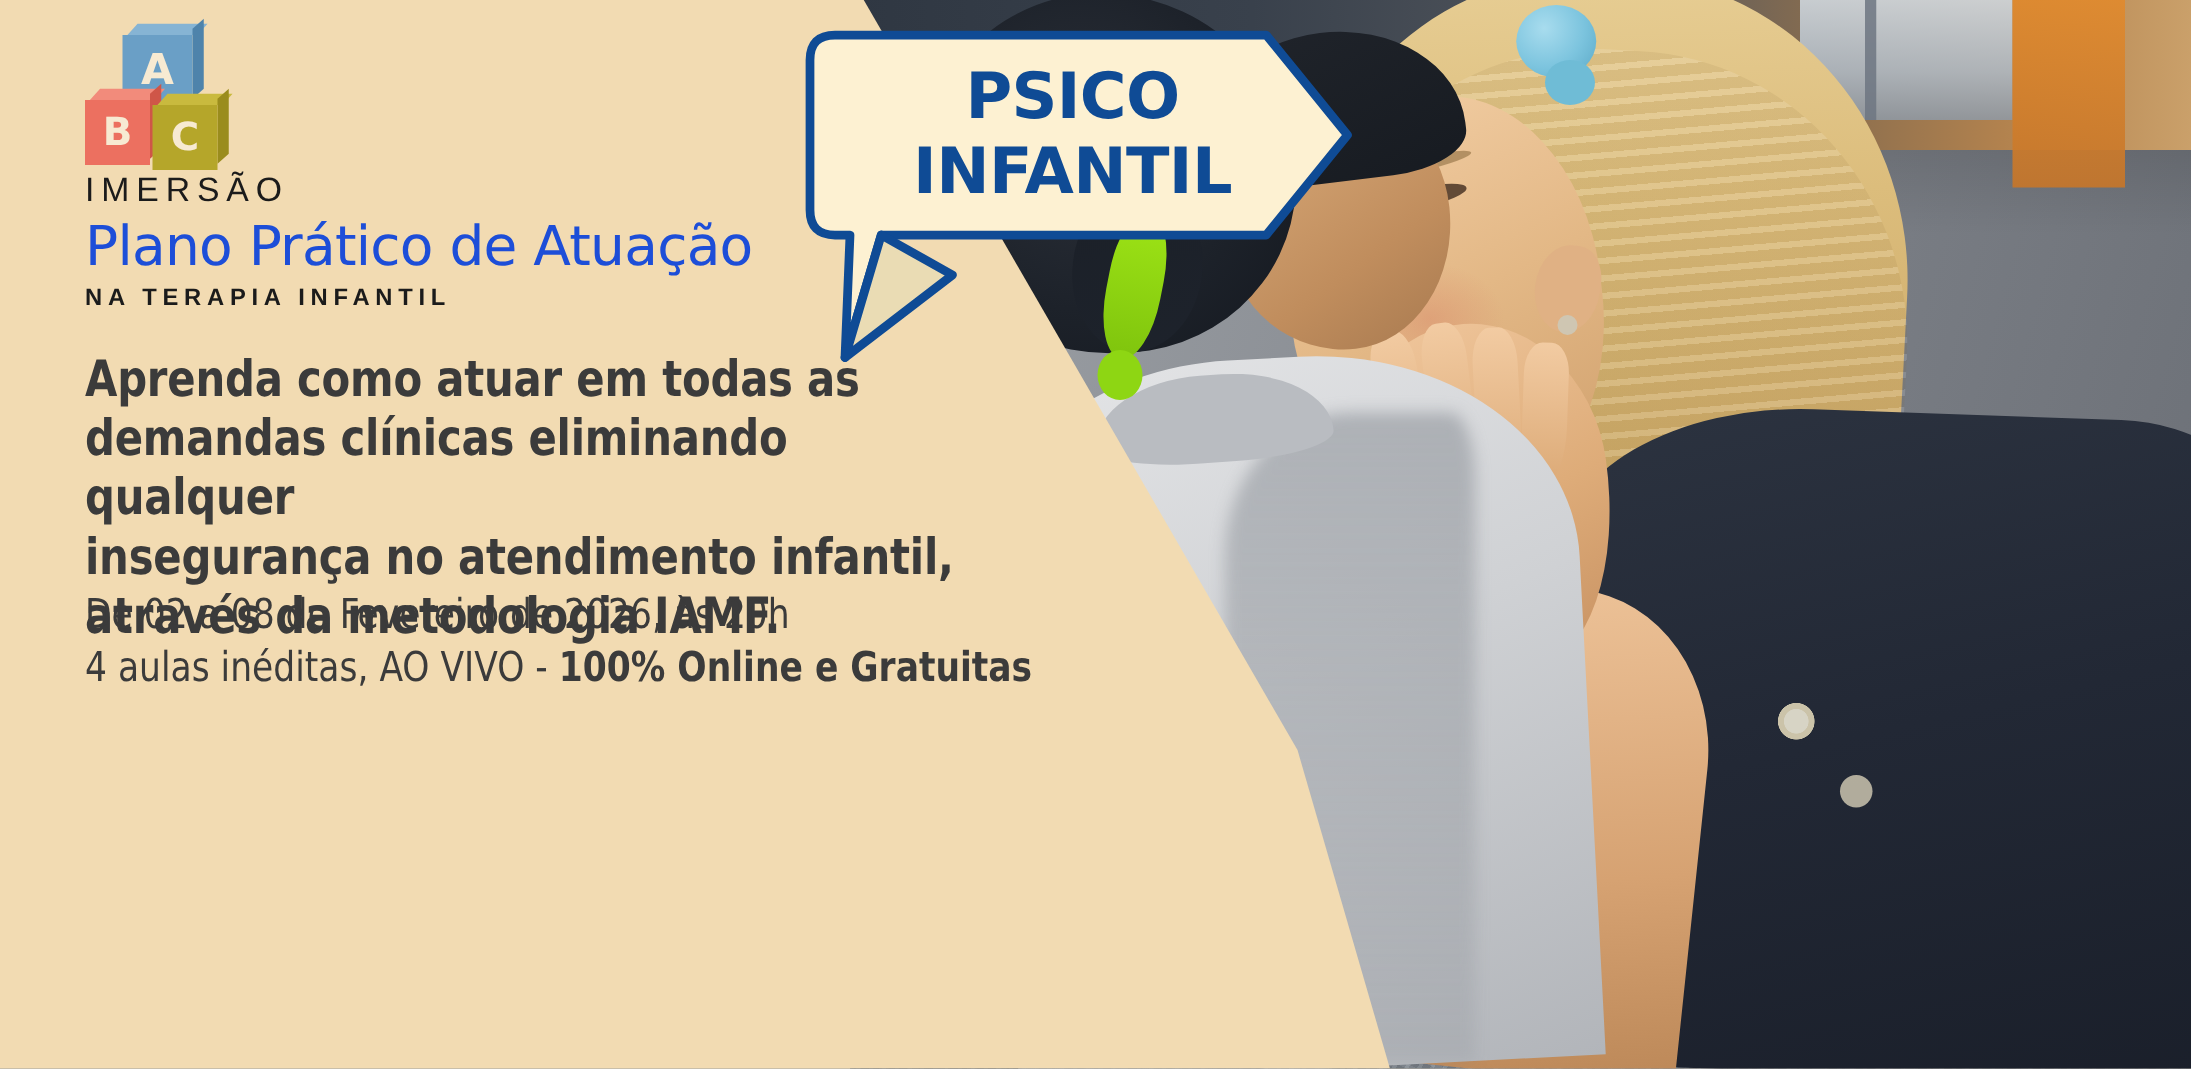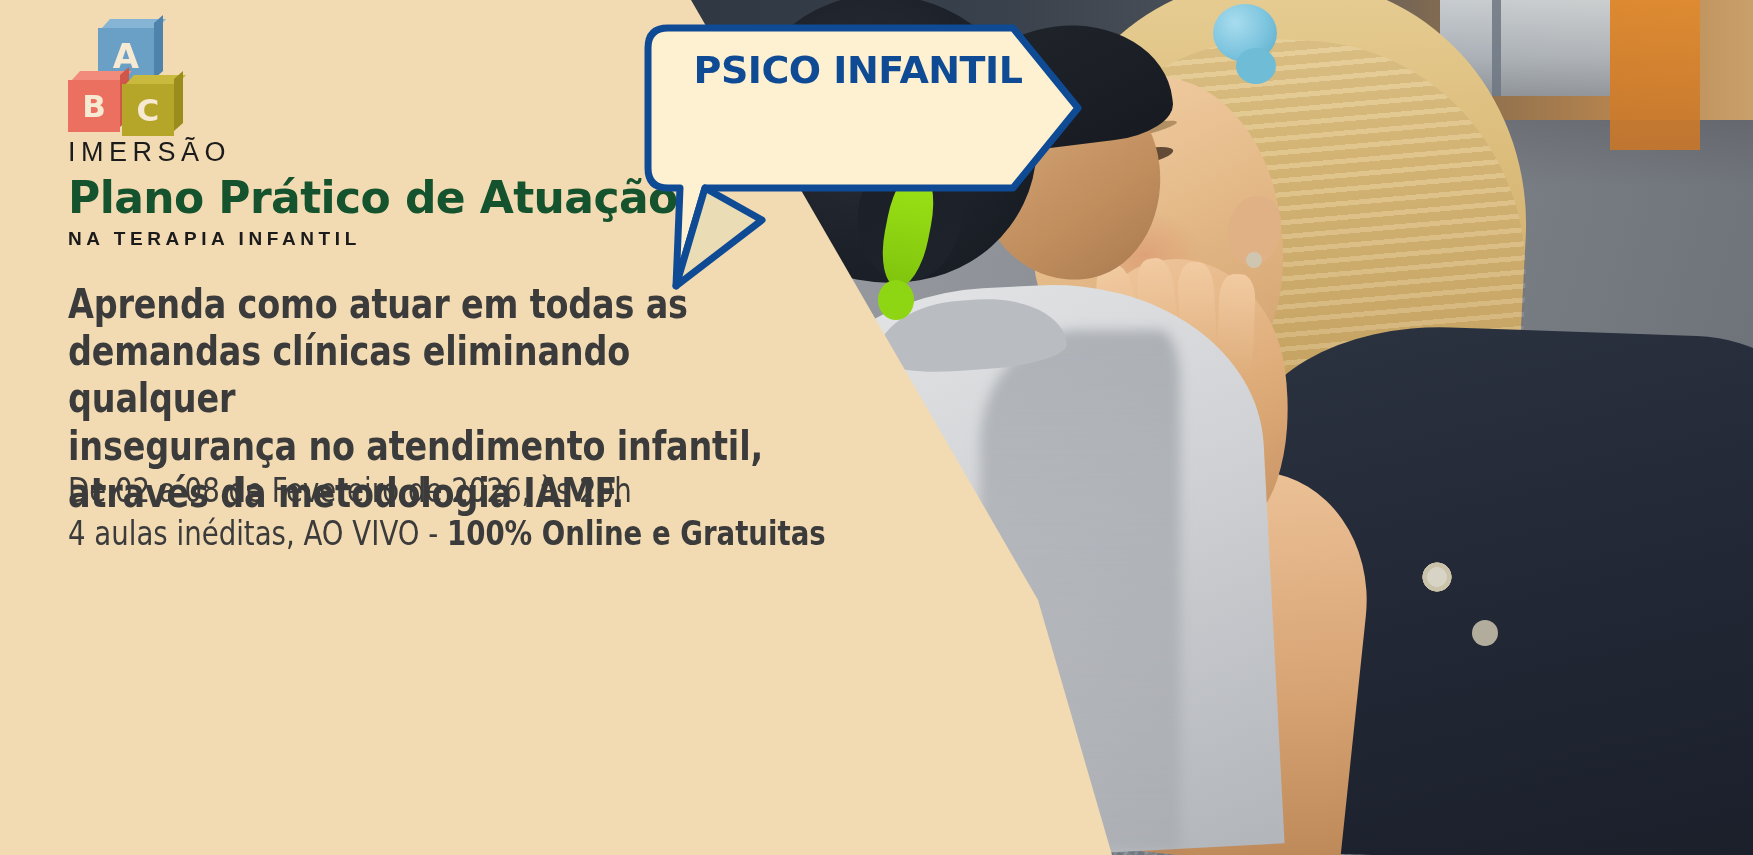--- a/index.html
+++ b/index.html
@@ -290,22 +290,22 @@
     font-size: 27px;
     letter-spacing: 5.5px;
     color: #1b1b1b;
     font-weight: 400;
     font-family: "Liberation Sans", sans-serif;
   }
   .title {
     position: absolute;
     left: 0; top: 172px;
     font-size: 44px;
-    font-weight: 700;
-    color: #14532d;
+    font-weight: 400;
+    color: #1d4ed8;
     letter-spacing: -0.6px;
     font-family: "DejaVu Sans", sans-serif;
   }
   .subtitle {
     position: absolute;
     left: 0; top: 228px;
     font-size: 19px;
     letter-spacing: 4.6px;
     color: #1b1b1b;
     font-weight: 700;
@@ -373,21 +373,21 @@
     left: 28px; top: 34px;
     width: 400px;
     text-align: center;
     color: #0f4b95;
     font-family: "DejaVu Sans", sans-serif;
     font-weight: 700;
     line-height: 1.18;
     pointer-events: none;
   }
   .bubble-line1 { font-size: 33px; }
-  .bubble-line2 { font-size: 38px; letter-spacing: -0.5px; }
+  .bubble-line2 { font-size: 51px; letter-spacing: -0.5px; }
 </style>
 </head>
 <body>
 
 <div id="banner">
 
   <div class="photo-panel">
     <div class="photo-scene">
       <div class="ph-wall"></div>
       <div class="ph-window"></div>

